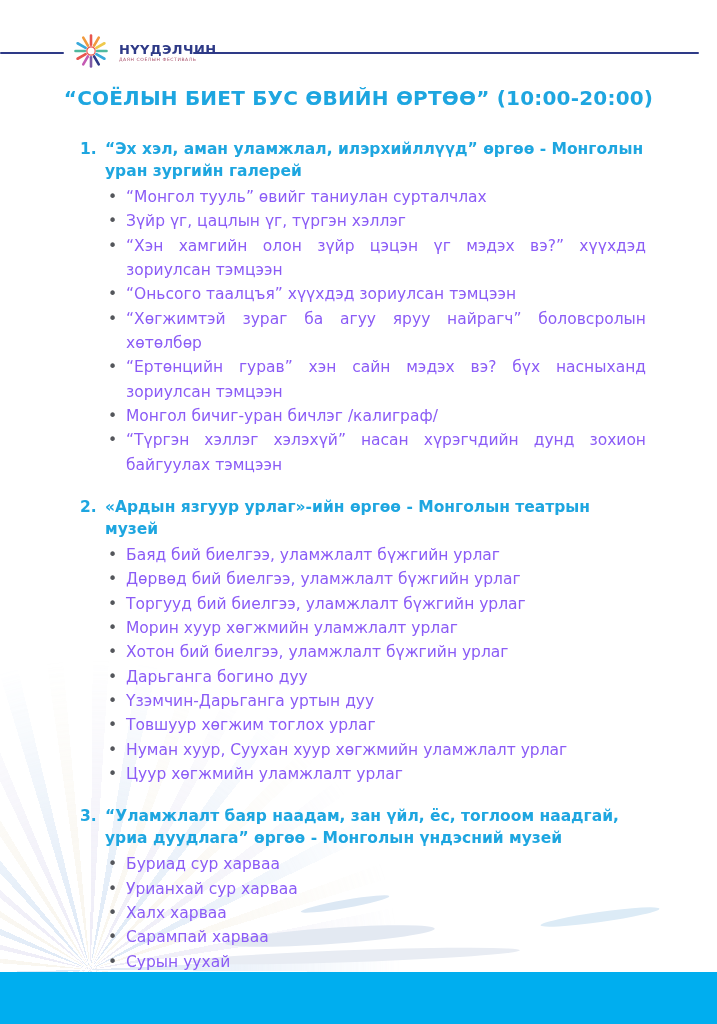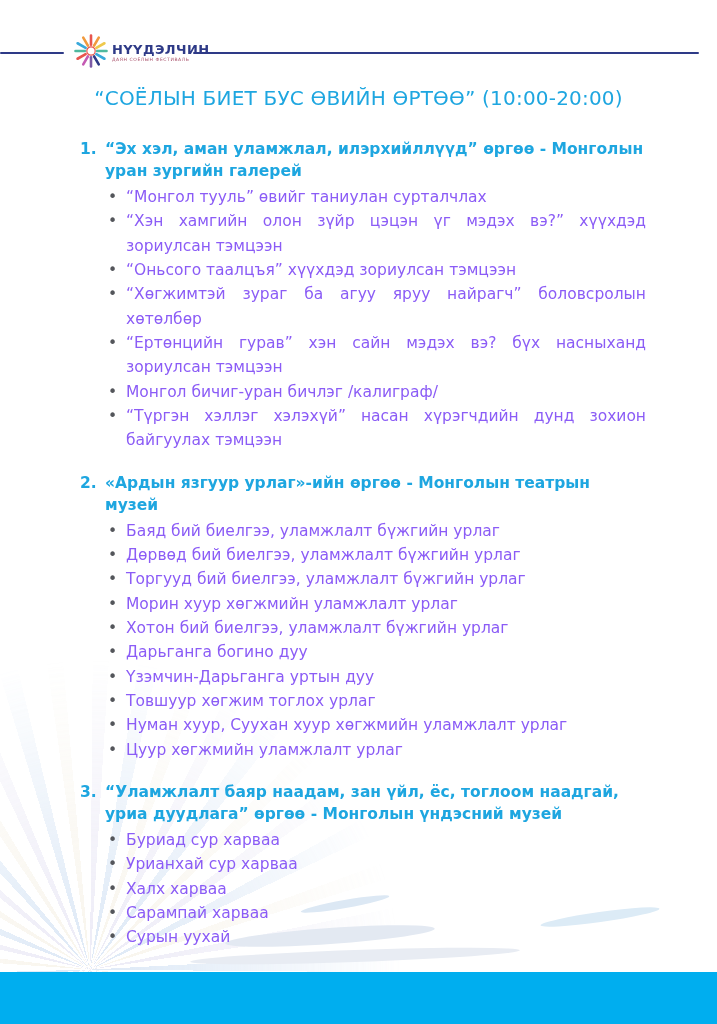--- a/index.html
+++ b/index.html
@@ -7,29 +7,29 @@
     width:717px;height:1024px;position:relative;overflow:hidden;
     background:#ffffff;
     font-family:"DejaVu Sans","Liberation Sans",sans-serif;
     -webkit-font-smoothing:antialiased;
   }
 
   
   .rule{position:absolute;top:52px;height:2px;background:#2E3A87;border-radius:2px;}
   .rule-left{left:0;width:64px;}
   .rule-right{left:193px;width:506px;}
-  .logo{position:absolute;left:73px;top:33px;display:flex;align-items:center;gap:3px;}
+  .logo{position:absolute;left:73px;top:33px;display:flex;align-items:center;gap:10px;}
   .logo-txt{display:flex;flex-direction:column;line-height:1;}
   .logo-name{font-size:13px;font-weight:bold;color:#2E3A87;letter-spacing:.4px;}
   .logo-tag{font-size:4.5px;color:#A8506A;letter-spacing:.6px;margin-top:2px;}
 
   
   .doc-title{
     position:absolute;top:86px;left:0;right:0;text-align:center;
-    font-size:20px;font-weight:normal;color:#1EA6E0;letter-spacing:.2px;
+    font-size:20px;font-weight:bold;color:#1EA6E0;letter-spacing:.2px;
   }
 
   
   .content{position:absolute;left:80px;top:138px;width:566px;}
   .section{margin-bottom:19px;}
   .sec-head{display:flex;font-size:15.5px;font-weight:bold;color:#1EA6E0;line-height:1.42;}
   .sec-num{flex:0 0 25px;}
   .sec-title{flex:1;}
   ul.bullets{list-style:none;margin:3px 0 0 0;padding:0 0 0 46px;}
   ul.bullets li{
@@ -100,20 +100,21 @@
 <div class="doc-title">“СОЁЛЫН БИЕТ БУС ӨВИЙН ӨРТӨӨ” (10:00-20:00)</div>
 
 <div class="content">
     <div class="section">
       <div class="sec-head">
         <span class="sec-num">1.</span>
         <span class="sec-title">“Эх хэл, аман уламжлал, илэрхийллүүд” өргөө - Монголын уран зургийн галерей</span>
       </div>
       <ul class="bullets">
         <li>“Монгол тууль” өвийг таниулан сурталчлах</li>
+        <li>Зүйр үг, цацлын үг, түргэн хэллэг</li>
         <li>“Хэн хамгийн олон зүйр цэцэн үг мэдэх вэ?” хүүхдэд зориулсан тэмцээн</li>
         <li>“Оньсого таалцъя” хүүхдэд зориулсан тэмцээн</li>
         <li>“Хөгжимтэй зураг ба агуу яруу найрагч” боловсролын хөтөлбөр</li>
         <li>“Ертөнцийн гурав” хэн сайн мэдэх вэ? бүх насныханд зориулсан тэмцээн</li>
         <li>Монгол бичиг-уран бичлэг /калиграф/</li>
         <li>“Түргэн хэллэг хэлэхүй” насан хүрэгчдийн дунд зохион байгуулах тэмцээн</li>
       </ul>
     </div>
     <div class="section">
       <div class="sec-head">

